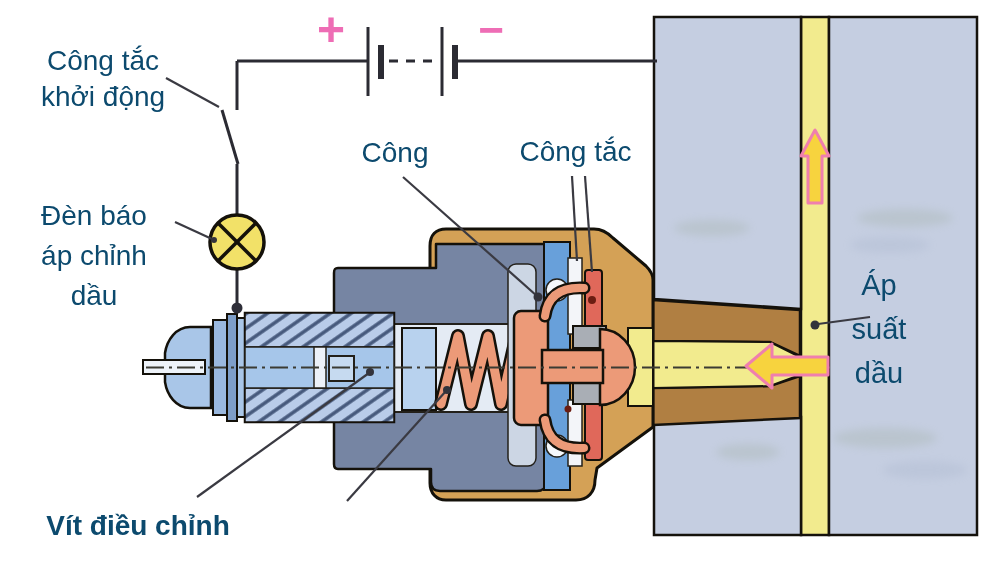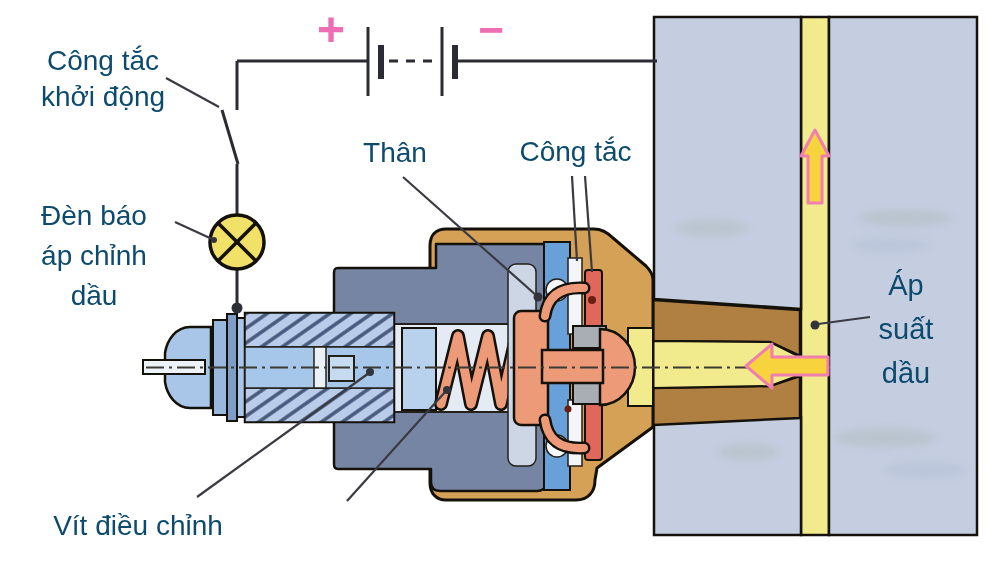--- a/index.html
+++ b/index.html
@@ -153,20 +153,20 @@
 
   <text x="331" y="46" font-size="48" font-weight="bold" fill="#ee6db5" text-anchor="middle" font-family="Liberation Sans, sans-serif">+</text>
   <text x="491" y="45" font-size="44" font-weight="bold" fill="#ee6db5" text-anchor="middle" font-family="Liberation Sans, sans-serif">−</text>
 </svg>
 
 <div class="lbl" style="left:8px;top:43px;width:190px;">Công tắc
 khởi động</div>
 <div class="lbl lbl-lamp" style="left:8px;top:196px;width:172px;">Đèn báo
 áp chỉnh
 dầu</div>
-<div class="lbl" style="left:330px;top:135px;width:130px;">Thân</div>
+<div class="lbl" style="left:330px;top:135px;width:130px;">Công</div>
 <div class="lbl" style="left:498px;top:134px;width:155px;">Công tắc</div>
-<div class="lbl lbl-oilpress" style="left:842px;top:263px;width:128px;">Áp
+<div class="lbl lbl-oilpress" style="left:815px;top:263px;width:128px;">Áp
 suất
 dầu</div>
-<div class="lbl" style="left:18px;top:508px;width:240px;">Vít điều chỉnh</div>
+<div class="lbl" style="left:18px;top:508px;width:240px;font-weight:bold;">Vít điều chỉnh</div>
 
 </div>
 
 </body></html>

